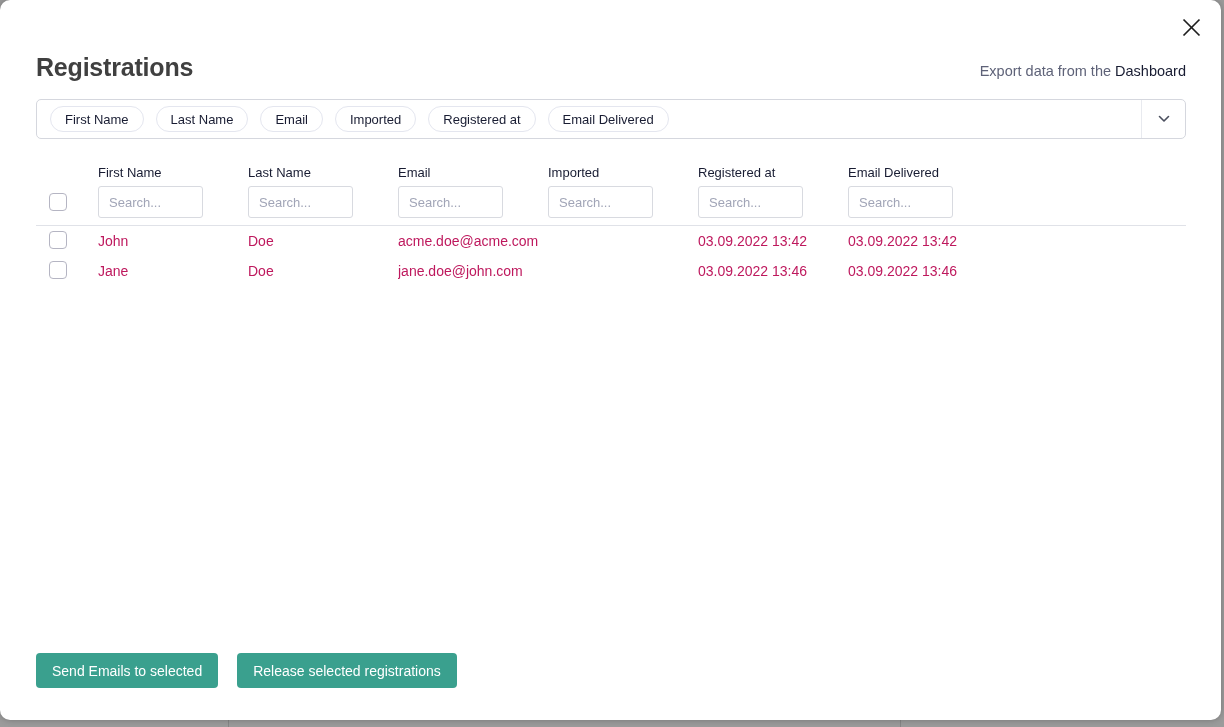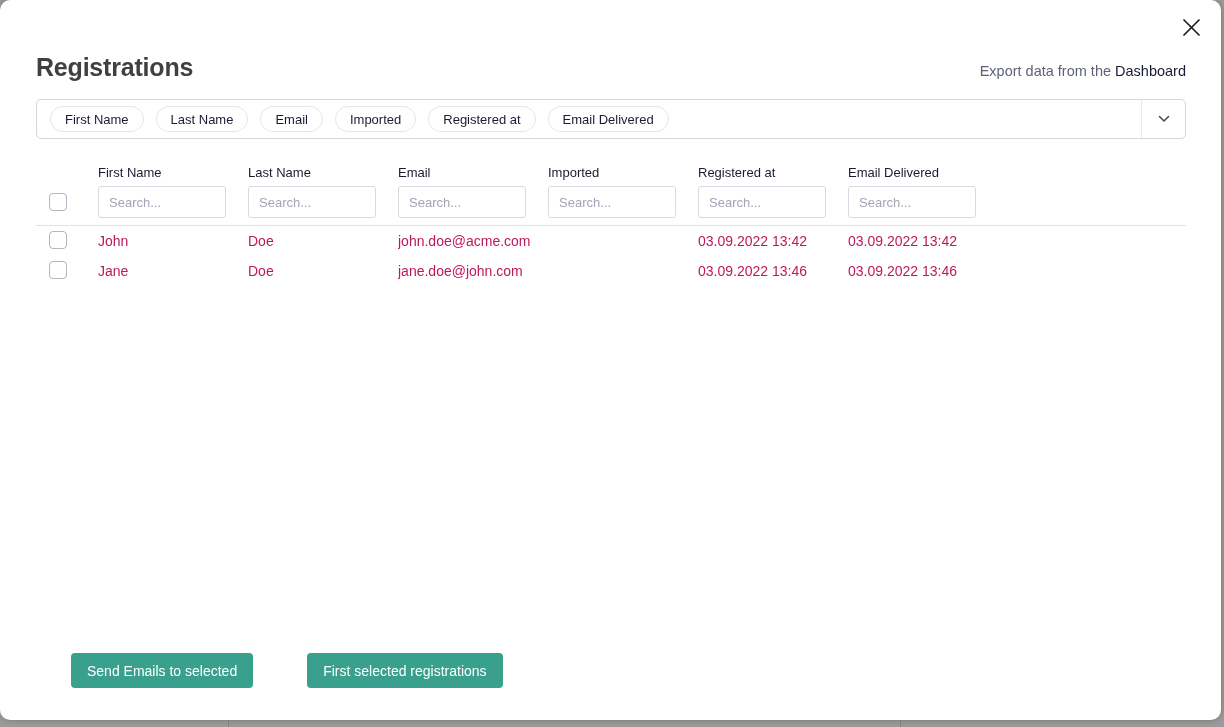--- a/index.html
+++ b/index.html
@@ -67,21 +67,21 @@
 
   .table-area { position: absolute; left: 36px; top: 166px; width: 1150px; }
   .grid-row {
     display: grid;
     grid-template-columns: 62px 150px 150px 150px 150px 150px 150px 1fr;
     align-items: center;
   }
   .thead .col-head { display: flex; flex-direction: column; justify-content: flex-start; }
   .col-label { font-size: 13px; color: #181c32; margin-bottom: 6px; line-height: 1.1; }
   .search-input {
-    width: 128px; height: 32px;
+    width: 105px; height: 32px;
     border: 1px solid #d8dae0; border-radius: 3px;
     font-family: "Liberation Sans", sans-serif;
     font-size: 13px; color: #464e5f;
     padding: 0 10px; outline: none; background: #fff;
   }
   .search-input::placeholder { color: #a1a5b7; }
 
   .checkbox {
     width: 18px; height: 18px;
     border: 1.5px solid #b5b5c3; border-radius: 4px;
@@ -100,21 +100,20 @@
     display: flex; gap: 19px;
   }
   .btn {
     height: 35px; padding: 0 16px;
     border: none; border-radius: 4px;
     background: var(--accent, #3aa08e);
     color: #ffffff; font-family: "Liberation Sans", sans-serif;
     font-size: 14px; cursor: pointer;
     display: inline-flex; align-items: center;
     white-space: nowrap;
-    margin-left: 35px;
   }
 </style>
 </head>
 <body>
 
 <div class="bg-strip">
   <div class="bg-line l1"></div>
   <div class="bg-line l2"></div>
 </div>
 
@@ -178,21 +177,21 @@
       </div>
       <div></div>
     </div>
 
     <div class="divider"></div>
 
     <div class="grid-row data-row">
       <div><span class="checkbox"></span></div>
       <div class="cell">John</div>
       <div class="cell">Doe</div>
-      <div class="cell">john.doe@acme.com</div>
+      <div class="cell">acme.doe@acme.com</div>
       <div class="cell"></div>
       <div class="cell">03.09.2022 13:42</div>
       <div class="cell">03.09.2022 13:42</div>
       <div></div>
     </div>
 
     <div class="grid-row data-row">
       <div><span class="checkbox"></span></div>
       <div class="cell">Jane</div>
       <div class="cell">Doe</div>
@@ -200,16 +199,16 @@
       <div class="cell"></div>
       <div class="cell">03.09.2022 13:46</div>
       <div class="cell">03.09.2022 13:46</div>
       <div></div>
     </div>
 
   </div>
 
   <div class="actions">
     <button class="btn">Send Emails to selected</button>
-    <button class="btn">First selected registrations</button>
+    <button class="btn">Release selected registrations</button>
   </div>
 
 </div>
 
 </body></html>

